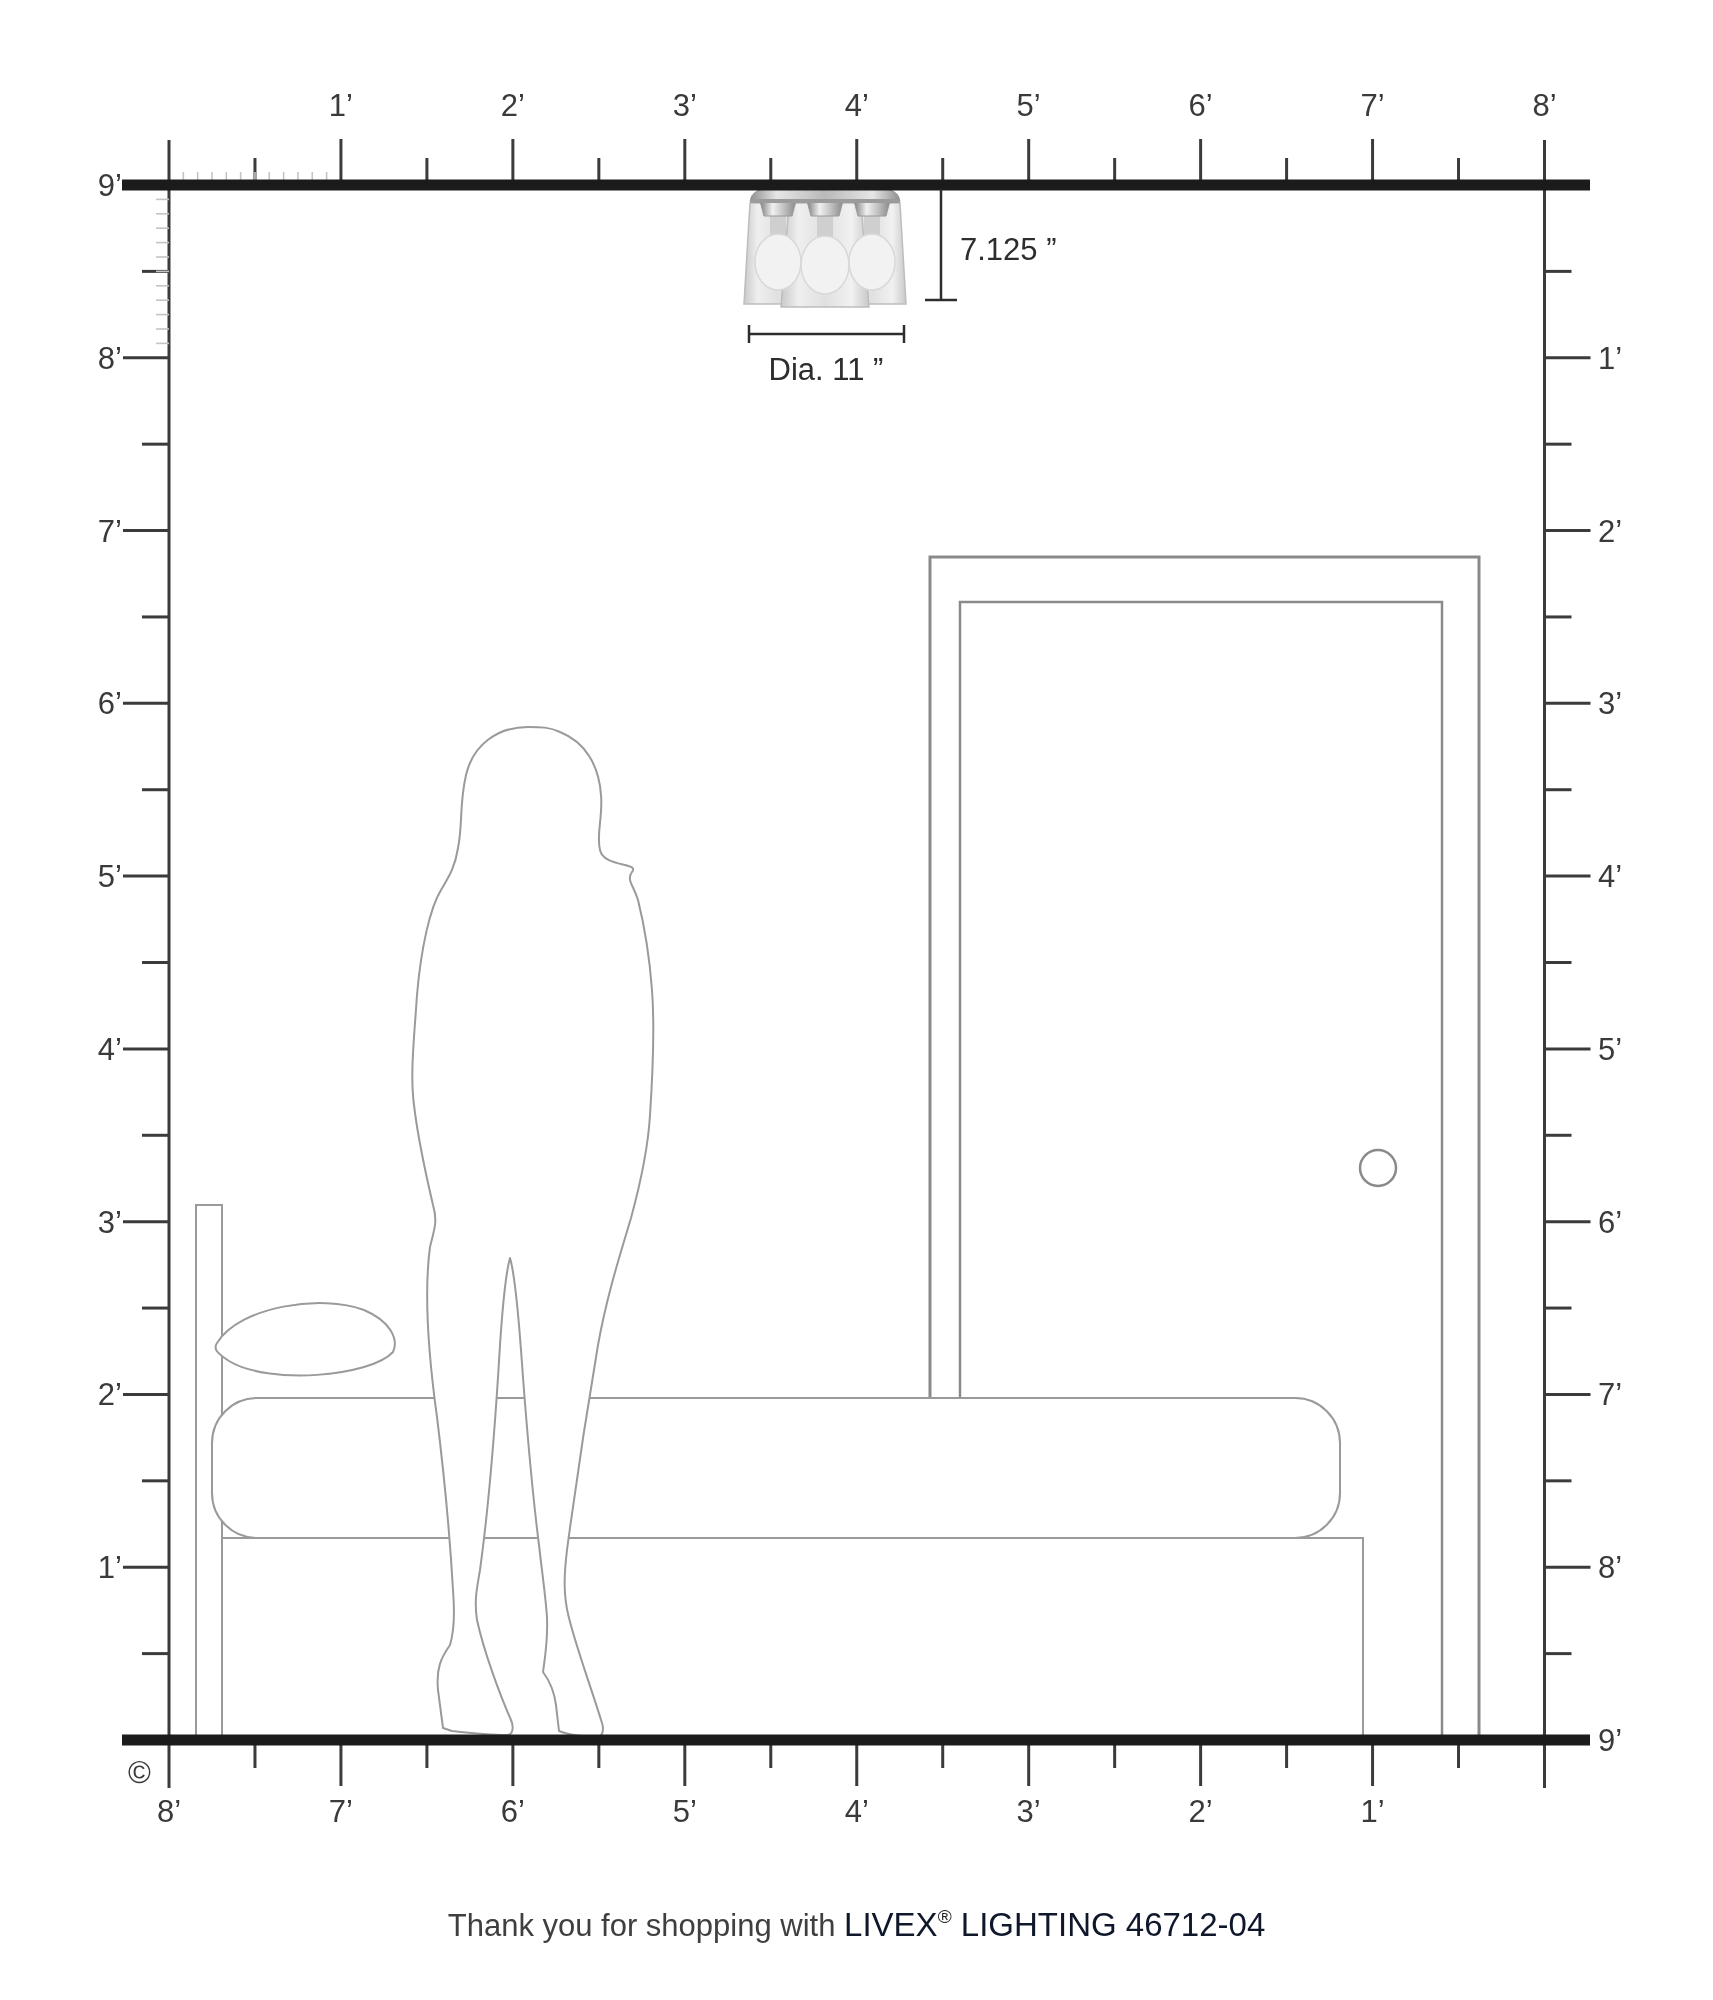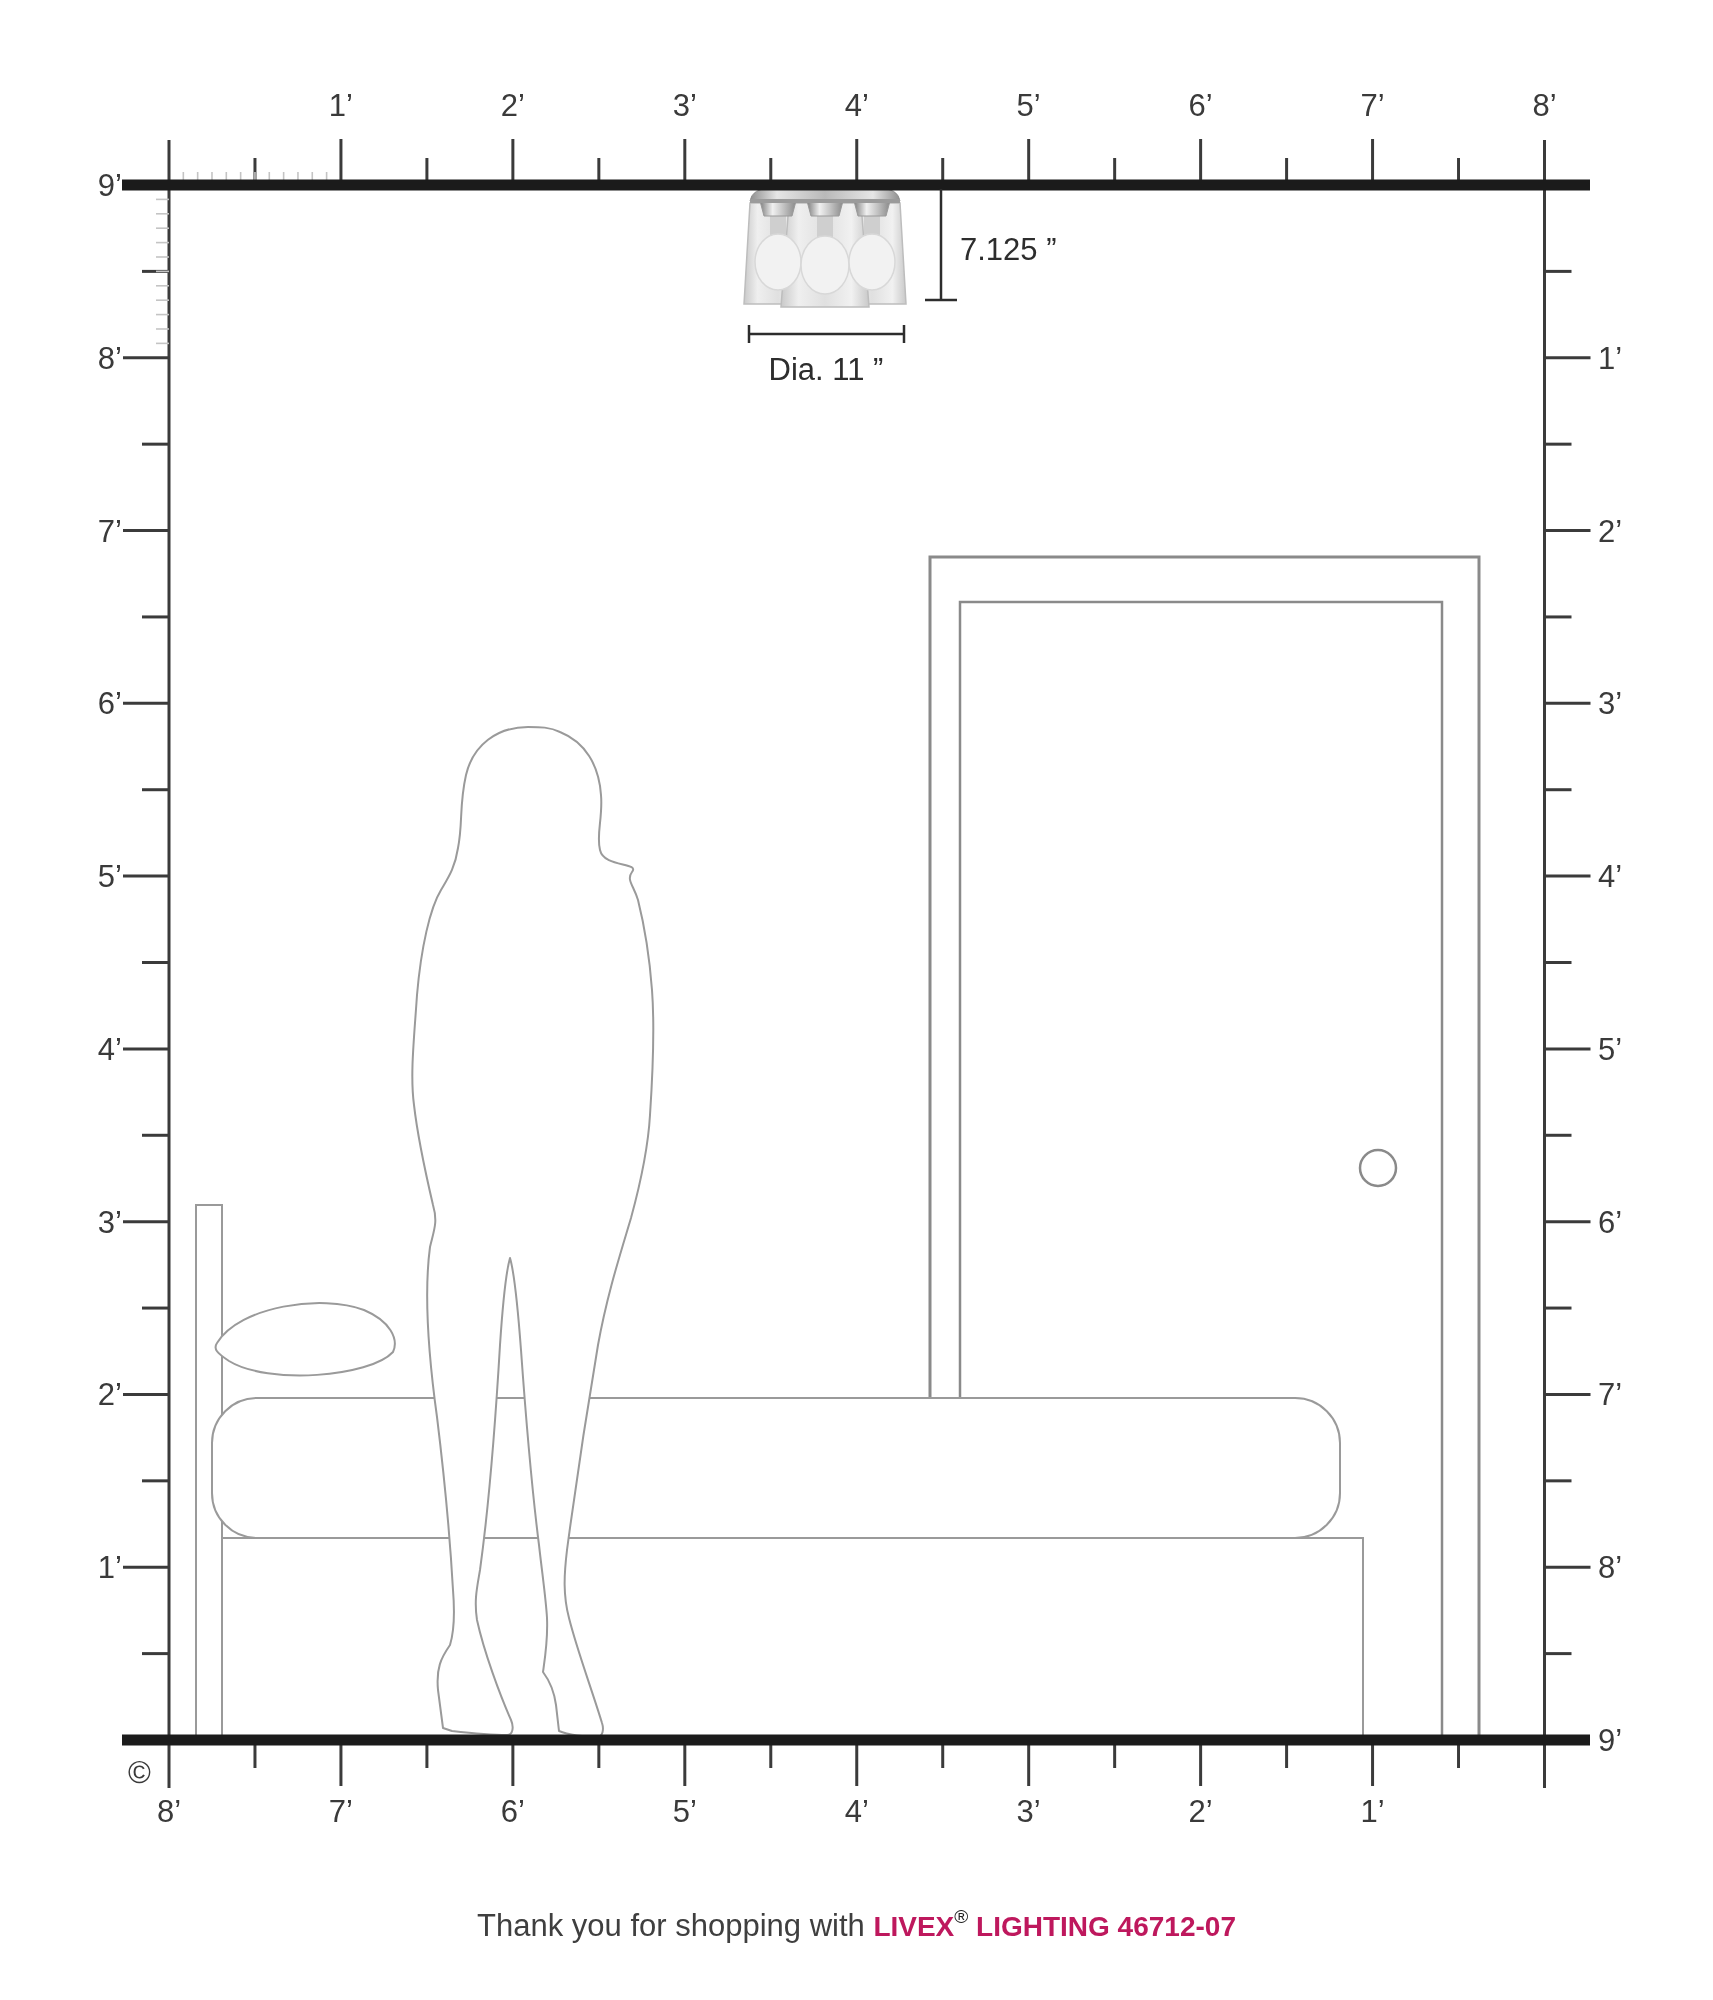--- a/index.html
+++ b/index.html
@@ -3,21 +3,21 @@
 <meta charset="utf-8">
 <style>
   html,body{margin:0;padding:0;background:#ffffff;}
   .stage{position:relative;width:1713px;height:2000px;background:#ffffff;overflow:hidden;
          font-family:"Liberation Sans", sans-serif;}
   svg{position:absolute;left:0;top:0;}
   .ruler-label{font-family:"Liberation Sans", sans-serif;font-size:31px;fill:#3a3a3a;}
   .dim-label{font-family:"Liberation Sans", sans-serif;font-size:31px;fill:#2d2d2d;}
   .footer{position:absolute;left:0;top:1906px;width:1713px;text-align:center;
           color:#3f3f3f;font-size:31px;white-space:nowrap;}
-  .footer .bold{font-weight:700;font-size:28px;color:#be185d;}
+  .footer .bold{font-weight:400;font-size:33px;color:#0f172a;}
   .footer .reg{font-weight:400;font-size:19px;vertical-align:13px;color:#1d1d1d;}
 </style>
 </head>
 <body>
 
 <div class="stage">
   <svg width="1713" height="2000" viewBox="0 0 1713 2000">
     <defs>
       <linearGradient id="metalH" x1="0" y1="0" x2="1" y2="0">
         <stop offset="0" stop-color="#8f8f8f"></stop>
@@ -262,14 +262,14 @@
         <text x="1598" y="1059.888888888889" text-anchor="start" class="ruler-label">5’</text>
         <text x="1598" y="1232.6666666666665" text-anchor="start" class="ruler-label">6’</text>
         <text x="1598" y="1405.4444444444443" text-anchor="start" class="ruler-label">7’</text>
         <text x="1598" y="1578.2222222222222" text-anchor="start" class="ruler-label">8’</text>
         <text x="1598" y="1751" text-anchor="start" class="ruler-label">9’</text>
       </g>
 
     <text class="ruler-label" x="128" y="1783" font-size="34">©</text>
   </svg>
 
-  <div class="footer"><span>Thank you for shopping with </span><span class="bold">LIVEX</span><span class="reg">®</span><span class="bold"> LIGHTING 46712-07</span></div>
+  <div class="footer"><span>Thank you for shopping with </span><span class="bold">LIVEX</span><span class="reg">®</span><span class="bold"> LIGHTING 46712-04</span></div>
 </div>
 
 </body></html>

